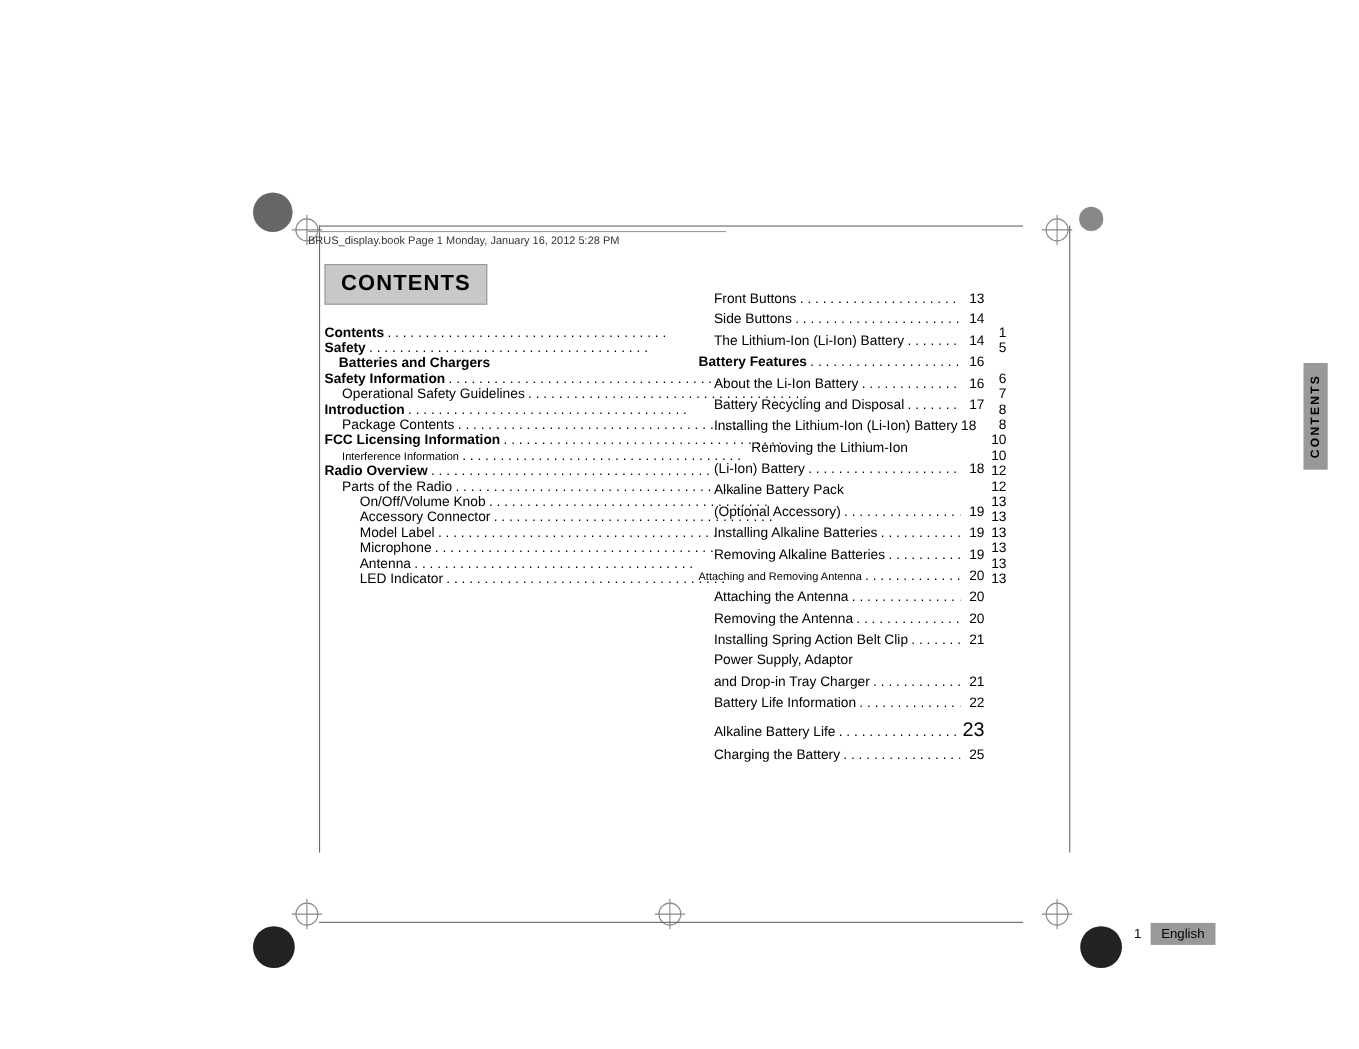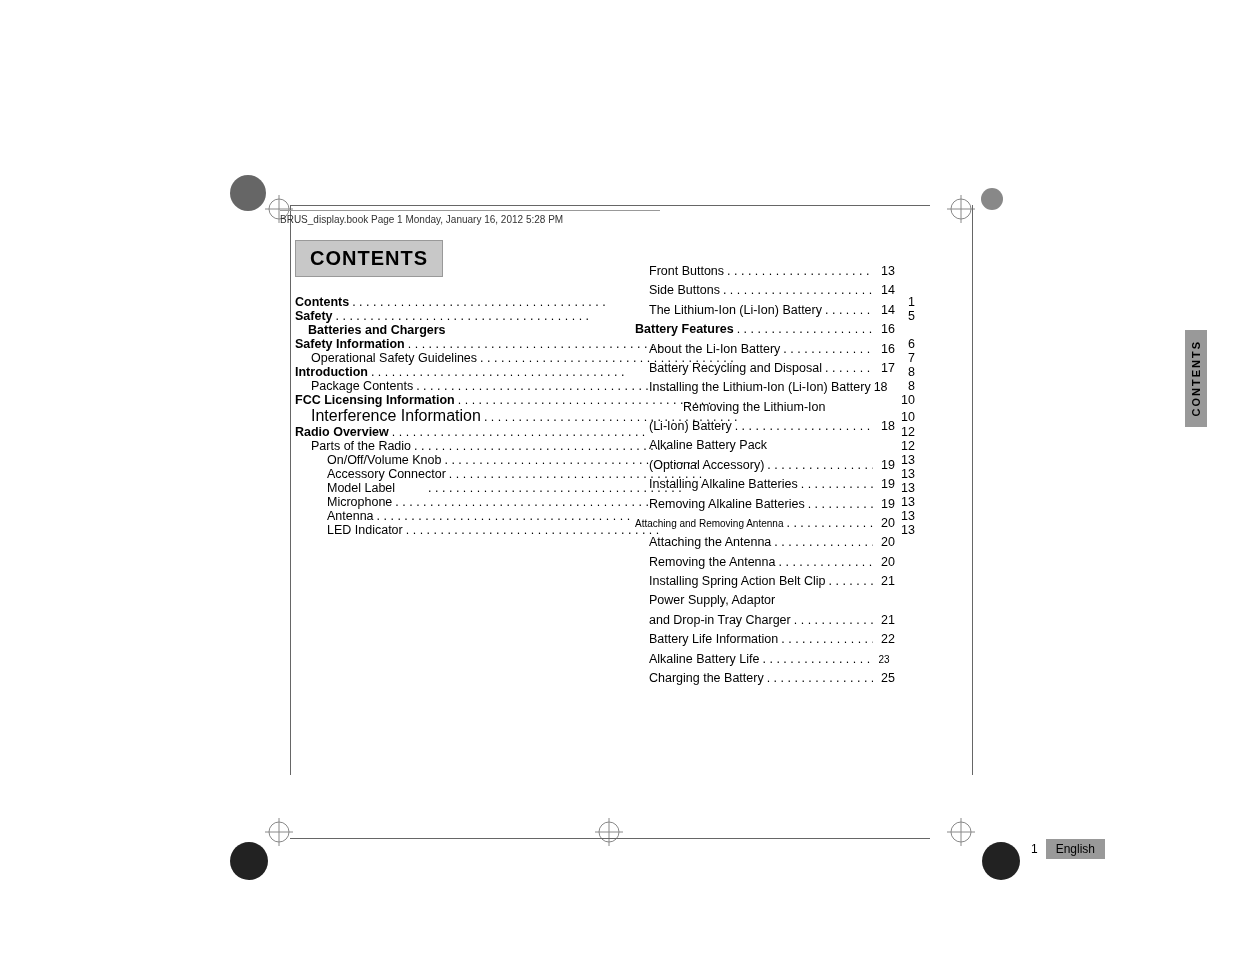--- a/index.html
+++ b/index.html
@@ -265,21 +265,21 @@
           <span class="toc-label" style="font-size: 12.5px;">Package Contents</span>
           <span class="toc-dots" style="flex: 1 1 0%; overflow: hidden; white-space: nowrap; padding: 0px 3px; font-size: 12.5px;">. . . . . . . . . . . . . . . . . . . . . . . . . . . . . . . . . . . . .</span>
           <span class="toc-page" style="white-space: nowrap; min-width: 20px; text-align: right; font-size: 12.5px;">8</span>
         </div>
         <div class="toc-entry" style="">
           <span class="toc-label toc-bold" style="font-size: 12.5px;">FCC Licensing Information</span>
           <span class="toc-dots" style="flex: 1 1 0%; overflow: hidden; white-space: nowrap; padding: 0px 3px; font-size: 12.5px;">. . . . . . . . . . . . . . . . . . . . . . . . . . . . . . . . . . . . .</span>
           <span class="toc-page" style="white-space: nowrap; min-width: 20px; text-align: right; font-size: 12.5px;">10</span>
         </div>
         <div class="toc-entry" style="padding-left: 16px;">
-          <span class="toc-label" style="font-size: 16px;">Interference Information</span>
+          <span class="toc-label" style="font-size: 10px;">Interference Information</span>
           <span class="toc-dots" style="flex: 1 1 0%; overflow: hidden; white-space: nowrap; padding: 0px 3px; font-size: 12.5px;">. . . . . . . . . . . . . . . . . . . . . . . . . . . . . . . . . . . . .</span>
           <span class="toc-page" style="white-space: nowrap; min-width: 20px; text-align: right; font-size: 12.5px;">10</span>
         </div>
         <div class="toc-entry" style="">
           <span class="toc-label toc-bold" style="font-size: 12.5px;">Radio Overview</span>
           <span class="toc-dots" style="flex: 1 1 0%; overflow: hidden; white-space: nowrap; padding: 0px 3px; font-size: 12.5px;">. . . . . . . . . . . . . . . . . . . . . . . . . . . . . . . . . . . . .</span>
           <span class="toc-page" style="white-space: nowrap; min-width: 20px; text-align: right; font-size: 12.5px;">12</span>
         </div>
         <div class="toc-entry" style="padding-left: 16px;">
           <span class="toc-label" style="font-size: 12.5px;">Parts of the Radio</span>
@@ -289,21 +289,21 @@
         <div class="toc-entry" style="padding-left: 32px;">
           <span class="toc-label" style="font-size: 12.5px;">On/Off/Volume Knob</span>
           <span class="toc-dots" style="flex: 1 1 0%; overflow: hidden; white-space: nowrap; padding: 0px 3px; font-size: 12.5px;">. . . . . . . . . . . . . . . . . . . . . . . . . . . . . . . . . . . . .</span>
           <span class="toc-page" style="white-space: nowrap; min-width: 20px; text-align: right; font-size: 12.5px;">13</span>
         </div>
         <div class="toc-entry" style="padding-left: 32px;">
           <span class="toc-label" style="font-size: 12.5px;">Accessory Connector</span>
           <span class="toc-dots" style="flex: 1 1 0%; overflow: hidden; white-space: nowrap; padding: 0px 3px; font-size: 12.5px;">. . . . . . . . . . . . . . . . . . . . . . . . . . . . . . . . . . . . .</span>
           <span class="toc-page" style="white-space: nowrap; min-width: 20px; text-align: right; font-size: 12.5px;">13</span>
         </div>
-        <div class="toc-entry" style="padding-left: 32px; gap: 30px;">
+        <div class="toc-entry" style="padding-left: 32px;">
           <span class="toc-label" style="font-size: 12.5px;">Model Label</span>
           <span class="toc-dots" style="flex: 1 1 0%; overflow: hidden; white-space: nowrap; padding: 0px 3px; font-size: 12.5px;">. . . . . . . . . . . . . . . . . . . . . . . . . . . . . . . . . . . . .</span>
           <span class="toc-page" style="white-space: nowrap; min-width: 20px; text-align: right; font-size: 12.5px;">13</span>
         </div>
         <div class="toc-entry" style="padding-left: 32px;">
           <span class="toc-label" style="font-size: 12.5px;">Microphone</span>
           <span class="toc-dots" style="flex: 1 1 0%; overflow: hidden; white-space: nowrap; padding: 0px 3px; font-size: 12.5px;">. . . . . . . . . . . . . . . . . . . . . . . . . . . . . . . . . . . . .</span>
           <span class="toc-page" style="white-space: nowrap; min-width: 20px; text-align: right; font-size: 12.5px;">13</span>
         </div>
         <div class="toc-entry" style="padding-left: 32px;">
@@ -410,21 +410,21 @@
           <span style="white-space: nowrap; min-width: 22px; text-align: right; font-size: 12.5px;">21</span>
         </div>
         <div class="right-toc-entry" style="padding-left: 14px;">
           <span class="right-toc-label" style="font-size: 12.5px;">Battery Life Information</span>
           <span style="flex: 1 1 0%; overflow: hidden; white-space: nowrap; padding: 0px 3px; font-size: 12.5px;">. . . . . . . . . . . . . . . . . . . . . . . . . . .</span>
           <span style="white-space: nowrap; min-width: 22px; text-align: right; font-size: 12.5px;">22</span>
         </div>
         <div class="right-toc-entry" style="padding-left: 14px;">
           <span class="right-toc-label" style="font-size: 12.5px;">Alkaline Battery Life</span>
           <span style="flex: 1 1 0%; overflow: hidden; white-space: nowrap; padding: 0px 3px; font-size: 12.5px;">. . . . . . . . . . . . . . . . . . . . . . . . . . .</span>
-          <span style="white-space: nowrap; min-width: 22px; text-align: center; font-size: 10px;">23</span>
+          <span style="white-space: nowrap; min-width: 22px; text-align: right; font-size: 18px;">23</span>
         </div>
         <div class="right-toc-entry" style="padding-left: 14px;">
           <span class="right-toc-label" style="font-size: 12.5px;">Charging the Battery</span>
           <span style="flex: 1 1 0%; overflow: hidden; white-space: nowrap; padding: 0px 3px; font-size: 12.5px;">. . . . . . . . . . . . . . . . . . . . . . . . . . .</span>
           <span style="white-space: nowrap; min-width: 22px; text-align: right; font-size: 12.5px;">25</span>
         </div>
       </div>
   </div>
 
   <div class="contents-tab">

